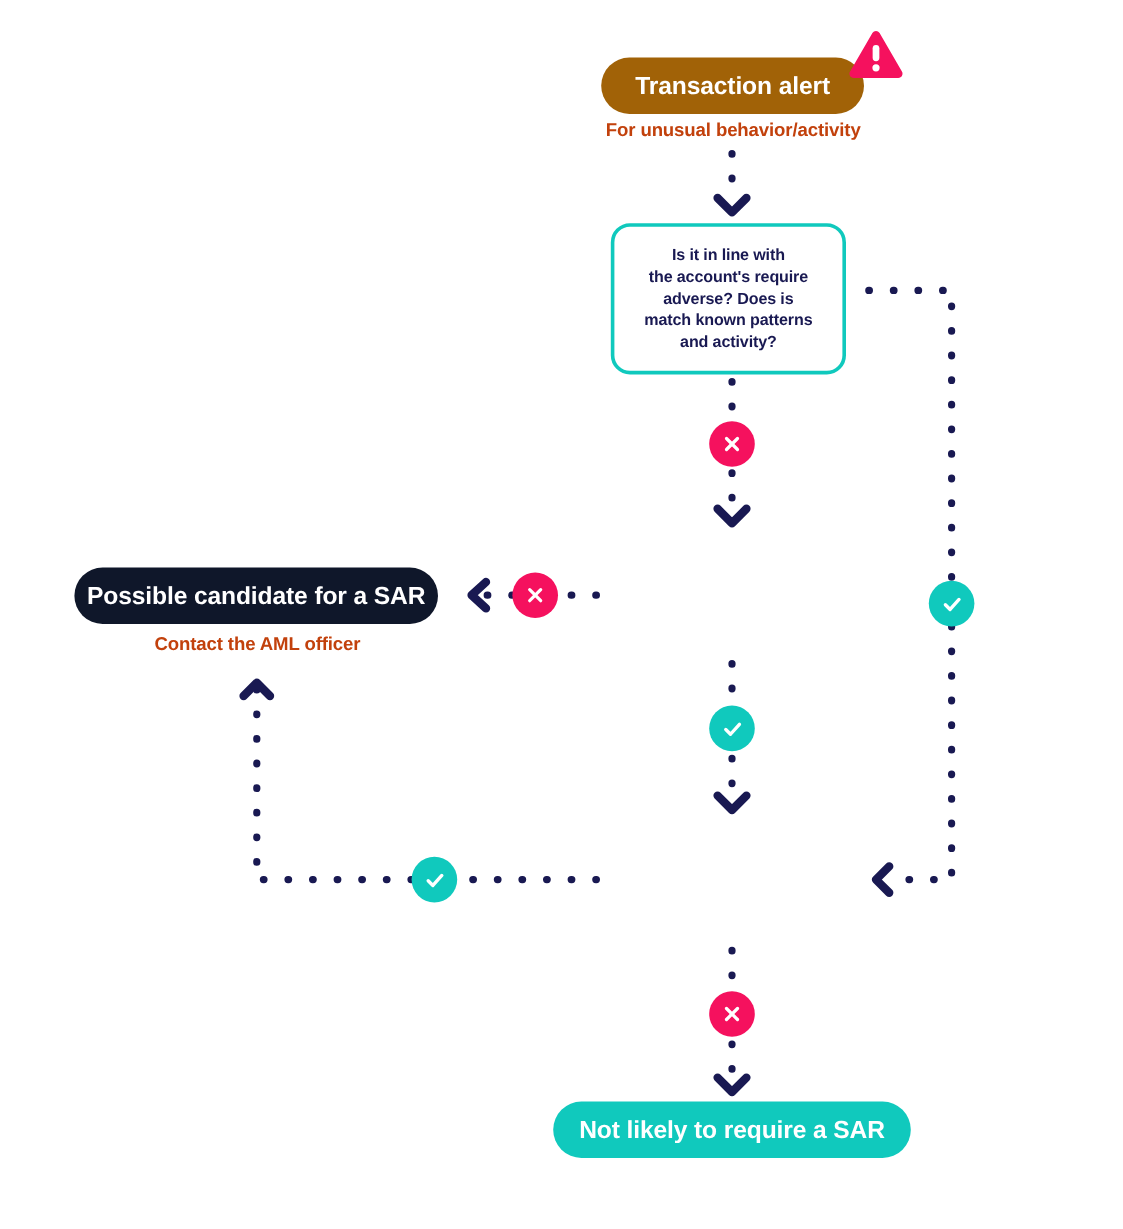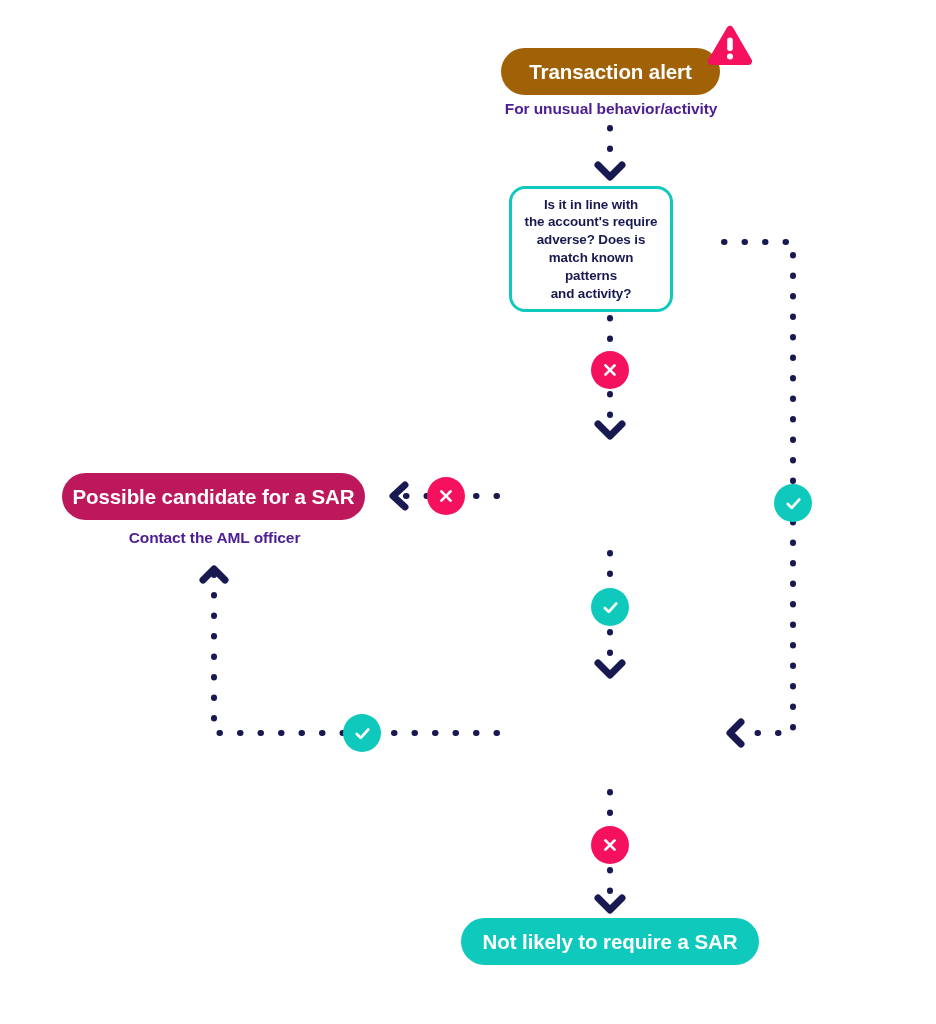--- a/index.html
+++ b/index.html
@@ -46,21 +46,21 @@
     width: 219px;
     height: 47px;
     background: #a16207;
     font-size: 20.5px;
   }
   .pill-sar {
     left: 62px;
     top: 473px;
     width: 303px;
     height: 47px;
-    background: #be185d;
+    background: #0f172a;
     font-size: 20.5px;
   }
   .pill-nosar {
     left: 461px;
     top: 918px;
     width: 298px;
     height: 47px;
     background: #10c9bd;
     font-size: 20.5px;
     align-items: center;
@@ -88,28 +88,28 @@
   }
   .decision .dtext {
     color: #191952;
     font-size: 13.4px;
     font-weight: bold;
     line-height: 1.33;
     text-align: center;
     padding: 0 12px;
     letter-spacing: -0.1px;
   }
-  .box1 { left: 509px; top: 186px; width: 164px; height: 126px; }
+  .box1 { left: 509px; top: 186px; width: 196px; height: 126px; }
   .box2 { left: 509px; top: 445px; width: 203px; height: 102px; }
   .box3 { left: 509px; top: 684px; width: 203px; height: 102px; }
 
   
   .caption {
     position: absolute;
-    color: #4c1d95;
+    color: #c2410c;
     font-weight: bold;
     font-size: 15.5px;
     letter-spacing: -0.1px;
     white-space: nowrap;
     text-align: center;
   }
   .caption-start { left: 486px; top: 100px; width: 250px; }
   .caption-aml   { left: 110px; top: 529px; width: 209px; }
 
   

